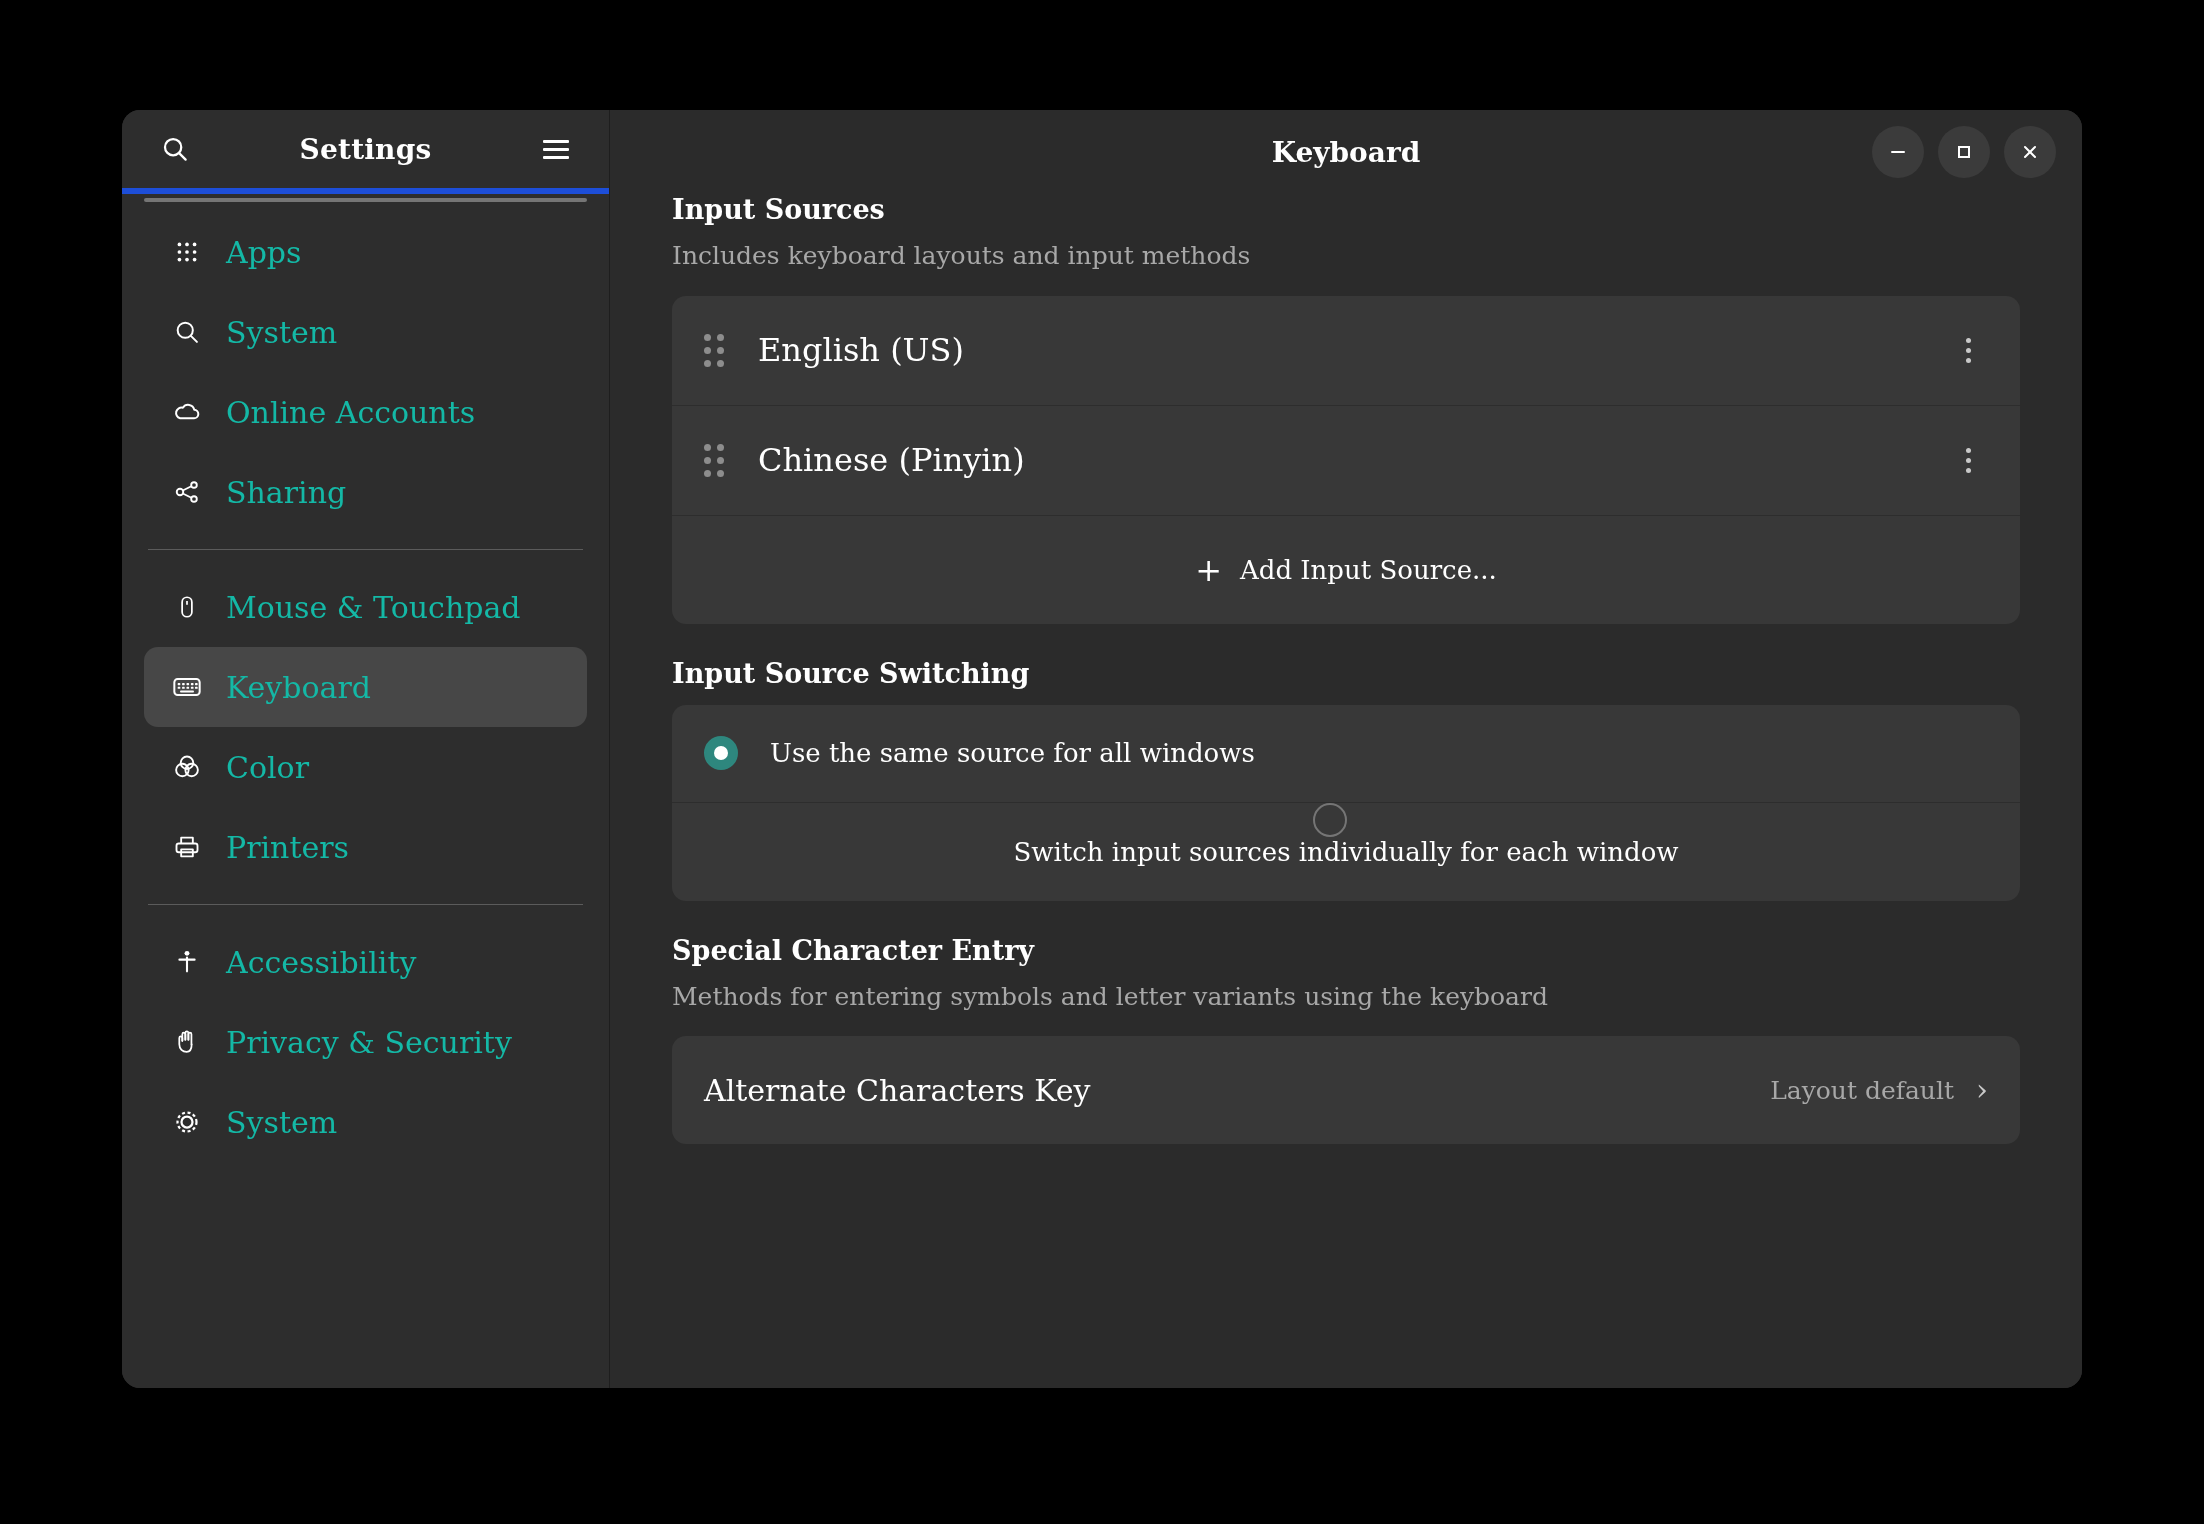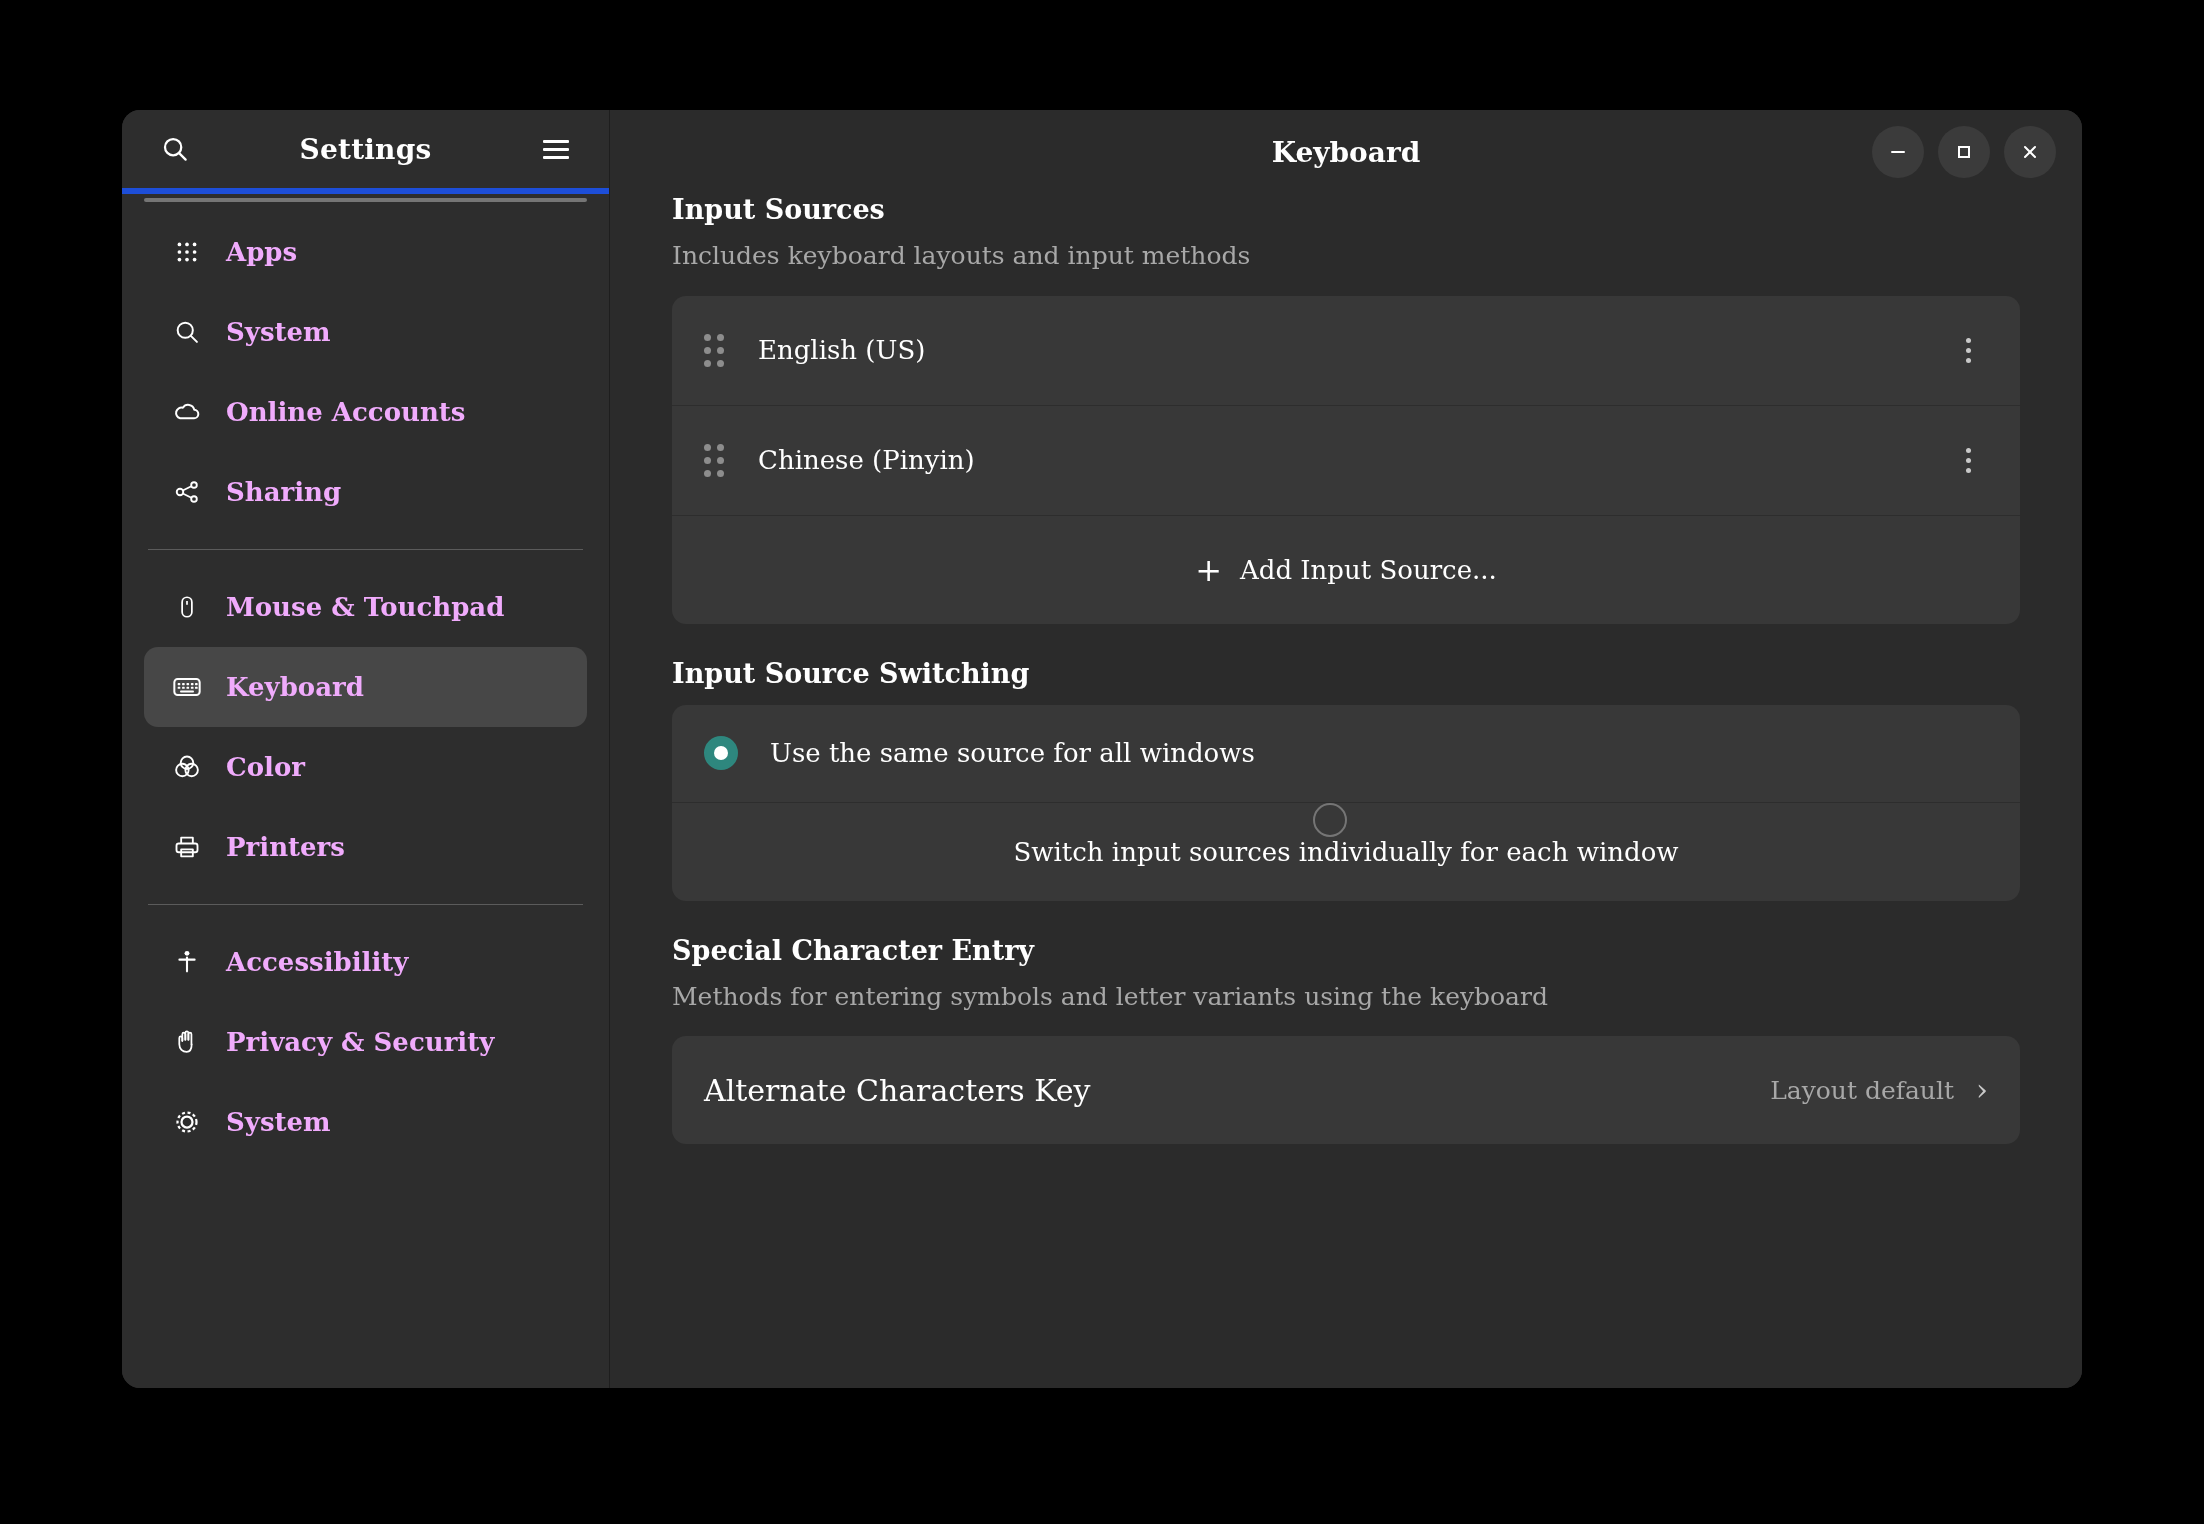--- a/index.html
+++ b/index.html
@@ -96,24 +96,23 @@
     cursor: pointer;
     color: #ffffff;
   }
   .nav-item.selected { background: #474747; }
   .nav-ico {
     width: 46px; min-width: 46px;
     display: flex; align-items: center; justify-content: center;
     margin-right: 16px;
   }
   .nav-label {
-    font-size: 26px;
-    color: #f0abfc;
+    font-size: 30px;
+    color: #14b8a6;
     white-space: nowrap;
-    font-weight: bold;
   }
   .nav-sep {
     height: 1px;
     background: #8a8a8a;
     opacity: .5;
     margin: 17px 4px;
   }
 
   
   .main {
@@ -198,21 +197,21 @@
     grid-gap: 6px;
     margin-right: 34px;
   }
   .drag-handle i {
     display: block;
     width: 7px; height: 7px;
     background: #8d8d8d;
     border-radius: 50%;
   }
   .src-name {
-    font-size: 26px;
+    font-size: 32px;
     color: #ffffff;
     text-align: right;
   }
   .kebab {
     margin-left: auto;
     width: 40px; height: 40px;
     display: flex; flex-direction: column;
     align-items: center; justify-content: center;
     gap: 5px;
     cursor: pointer;

